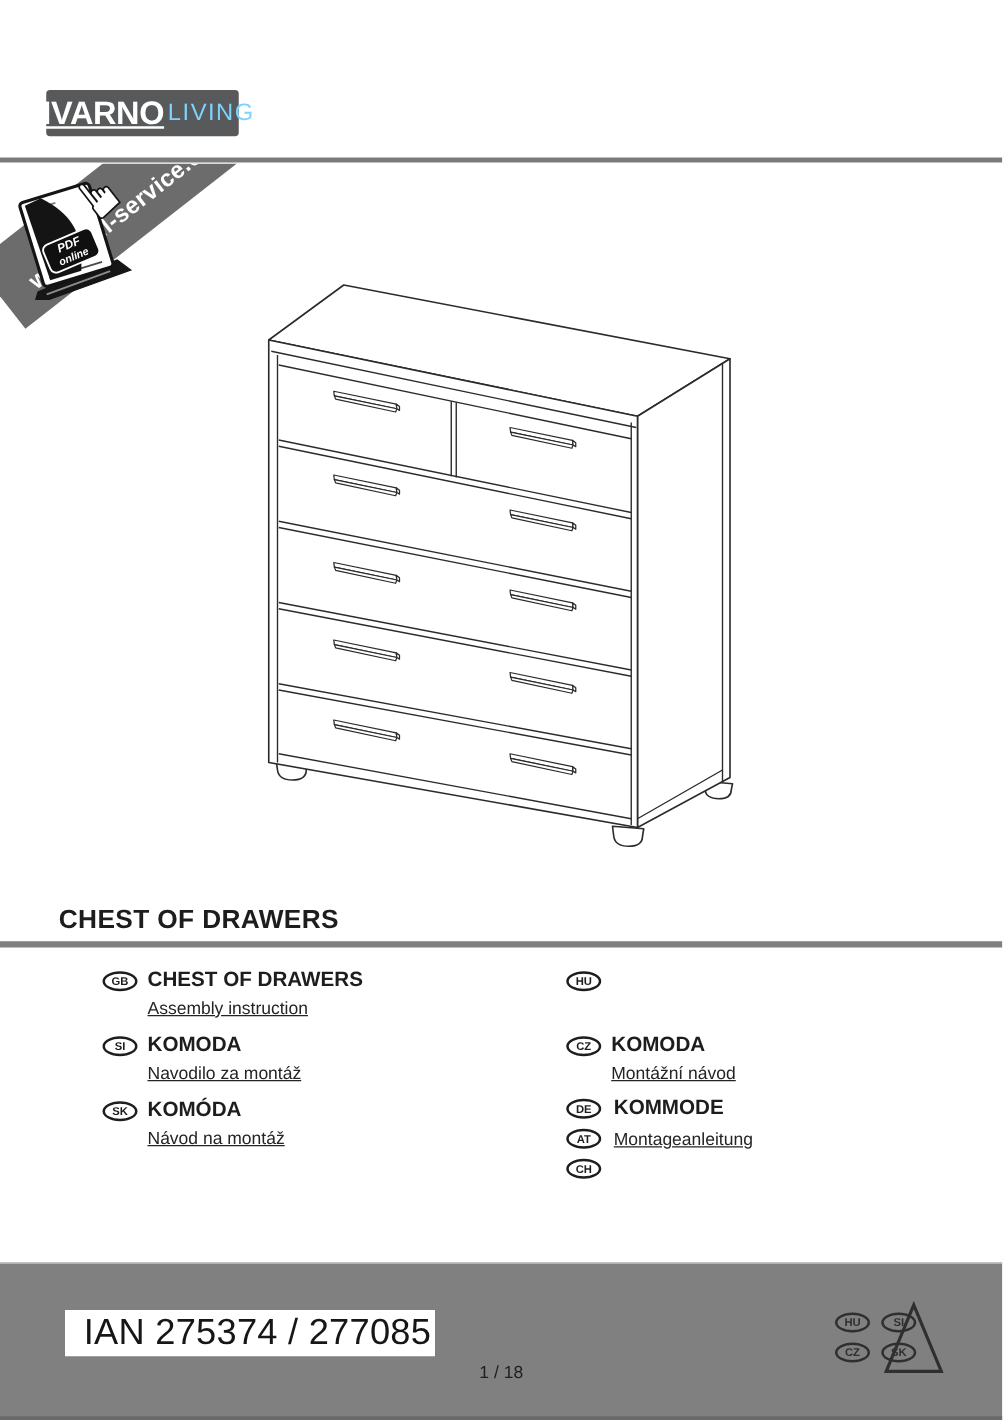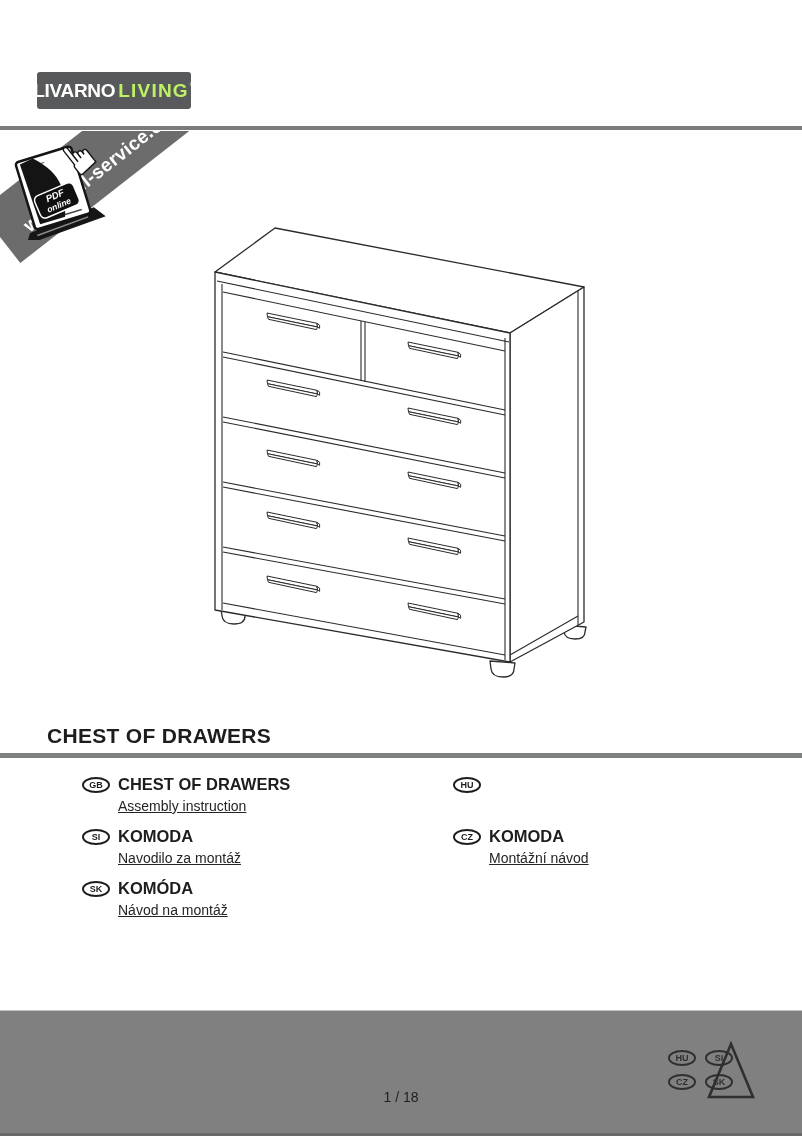--- a/index.html
+++ b/index.html
@@ -2,22 +2,22 @@
 <html><head>
 <meta charset="utf-8">
 <style>
   html,body{margin:0;padding:0;background:#ffffff;}
   .page{position:relative;width:802px;height:1136px;background:#ffffff;overflow:hidden;
         font-family:"Liberation Sans",sans-serif;color:#1d1d1e;}
 
   
   .logo-box{position:absolute;left:37px;top:72px;width:154px;height:37px;background:#58595b;
             border-radius:3px;display:flex;align-items:center;justify-content:center;}
-  .logo-bold{color:#fff;font-size:19px;font-weight:800;letter-spacing:-0.3px;}
-  .logo-light{color:#bef264;font-size:19px;font-weight:700;letter-spacing:1.2px;margin-left:3px;}
+  .logo-bold{color:#fff;font-size:26px;font-weight:800;letter-spacing:-0.3px;text-decoration:underline;}
+  .logo-light{color:#7dd3fc;font-size:19px;font-weight:400;letter-spacing:1.2px;margin-left:3px;}
   .logo-mark{color:#fff;font-size:8px;vertical-align:top;position:relative;top:-6px;left:1px;}
 
   
   .top-rule{position:absolute;left:0;top:126px;width:802px;height:4px;background:#7a7b7c;}
 
   
   .corner-banner{position:absolute;left:0;top:131px;width:370px;height:355px;overflow:hidden;}
   .ribbon-band{position:absolute;left:0;top:73px;width:530px;height:66px;background:#6c6c6c;
                transform:rotate(-38deg);transform-origin:0 50%;}
   .ribbon-text{display:block;padding-left:26px;line-height:84px;color:#ffffff;
@@ -222,22 +222,44 @@
   </div>
   <div class="lang-row lr4">
     <span class="oval">
         <span>CZ</span>
       </span>
     <div class="lang-text">
       <div class="lang-title">KOMODA</div>
       <div class="lang-sub">Montážní návod</div>
     </div>
   </div>
+  <div class="de-block">
+    <div class="de-line">
+      <span class="oval">
+          <span>DE</span>
+        </span>
+      <div class="lang-title">KOMMODE</div>
+    </div>
+    <div class="de-line">
+      <span class="oval">
+          <span>AT</span>
+        </span>
+      <div class="lang-sub">Montageanleitung</div>
+    </div>
+    <div class="de-line">
+      <span class="oval">
+          <span>CH</span>
+        </span>
+    </div>
+  </div>
 
   <div class="footer">
+    <div class="ian-box">
+      <span class="ian-text">IAN 275374 / 277085</span>
+    </div>
     <div class="page-indicator">1 / 18</div>
     <div class="country-grid">
       <span class="oval">
           <span>HU</span>
         </span>
       <span class="oval">
           <span>SI</span>
         </span>
       <span class="oval">
           <span>CZ</span>

